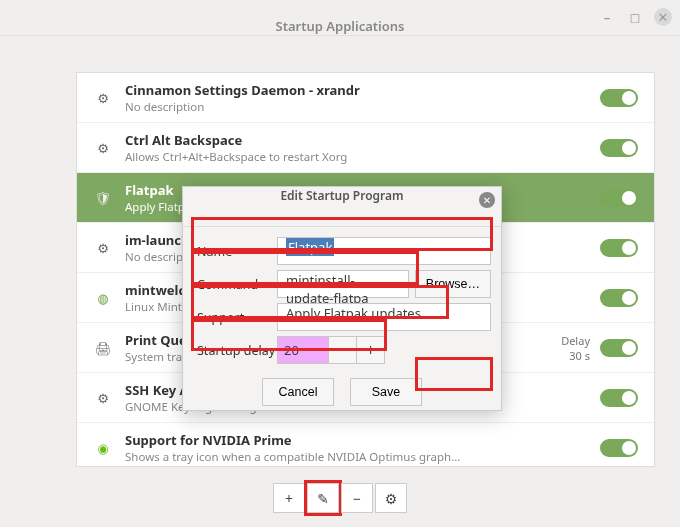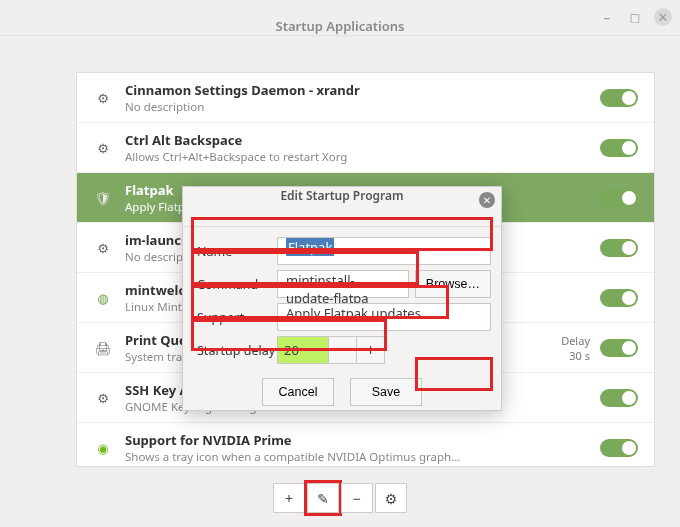--- a/index.html
+++ b/index.html
@@ -181,21 +181,21 @@
     height: 28px;
     padding: 0 10px;
     border:1px solid #c7c7c7; background:#f6f6f6;
     font-size:12.5px;
   }
   .stepper {
     display: flex;
     align-items: center;
   }
   .step-val {
-    width: 52px; height: 28px; border:1px solid #c7c7c7; background:#bef264;
+    width: 52px; height: 28px; border:1px solid #c7c7c7; background:#f0abfc;
     display:flex;align-items:center;padding-left:6px;
   }
   .step-btn {
     width: 28px; height: 28px;
     border:1px solid #c7c7c7; border-left:none;
     background:#f6f6f6;
     display:flex;align-items:center;justify-content:center;
     font-size:16px;color:#444;
   }
   .dlg-actions {

